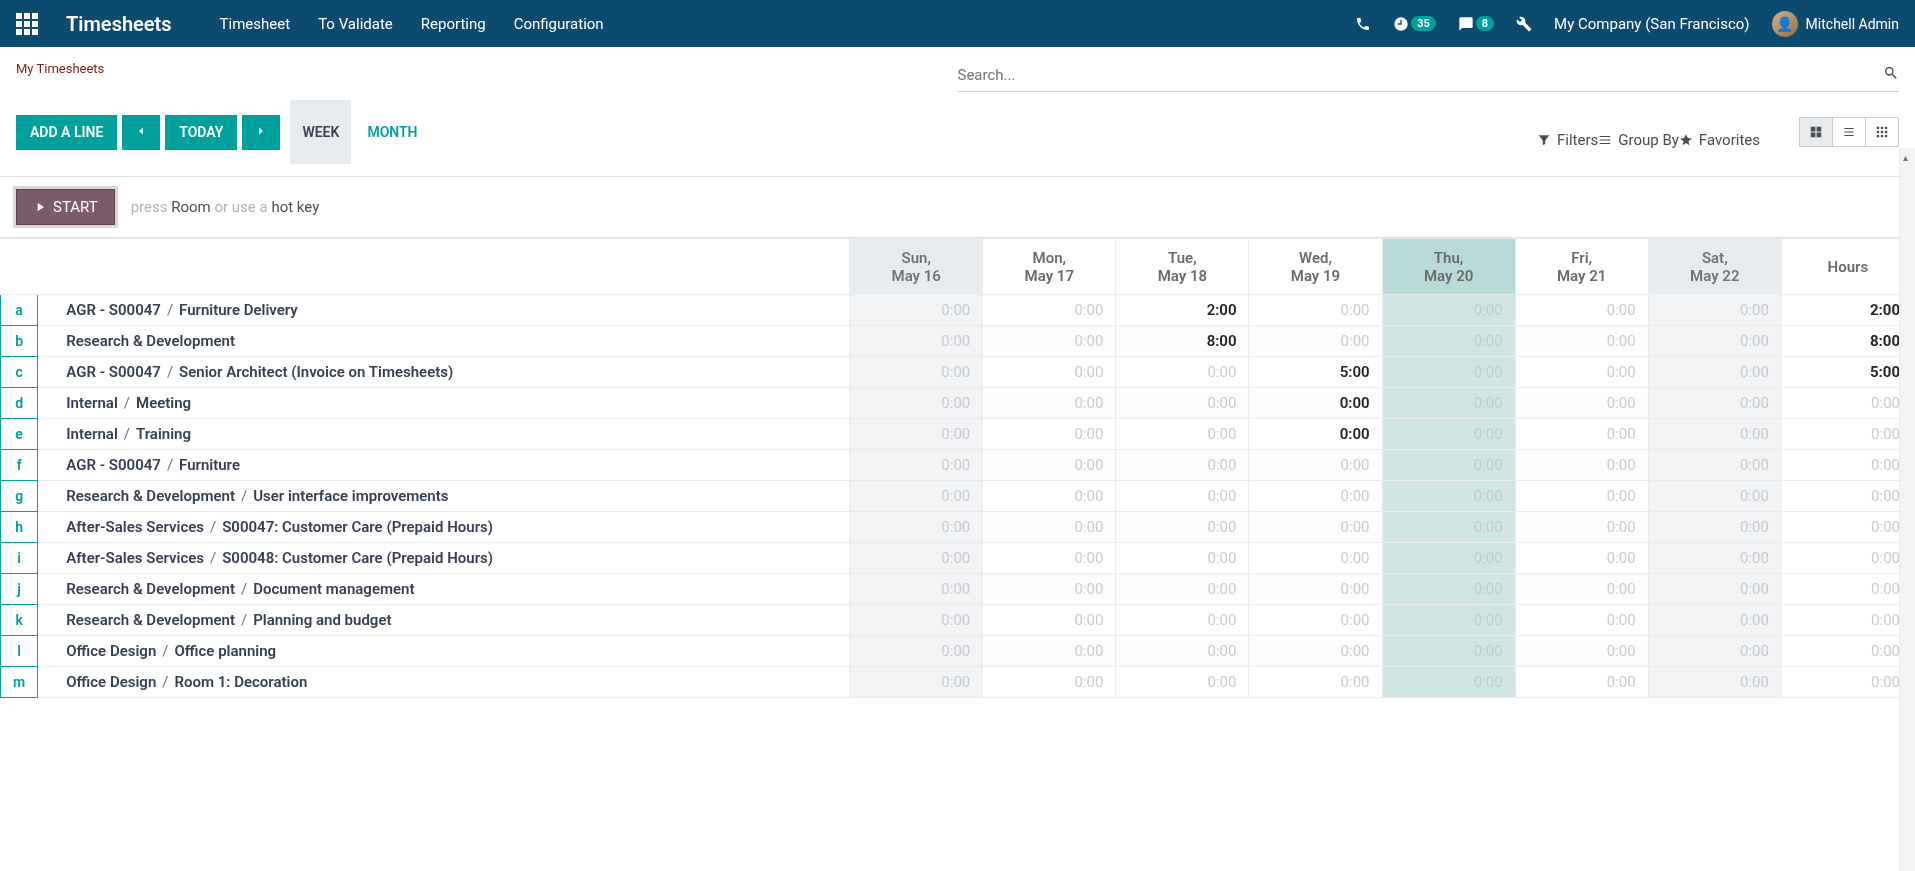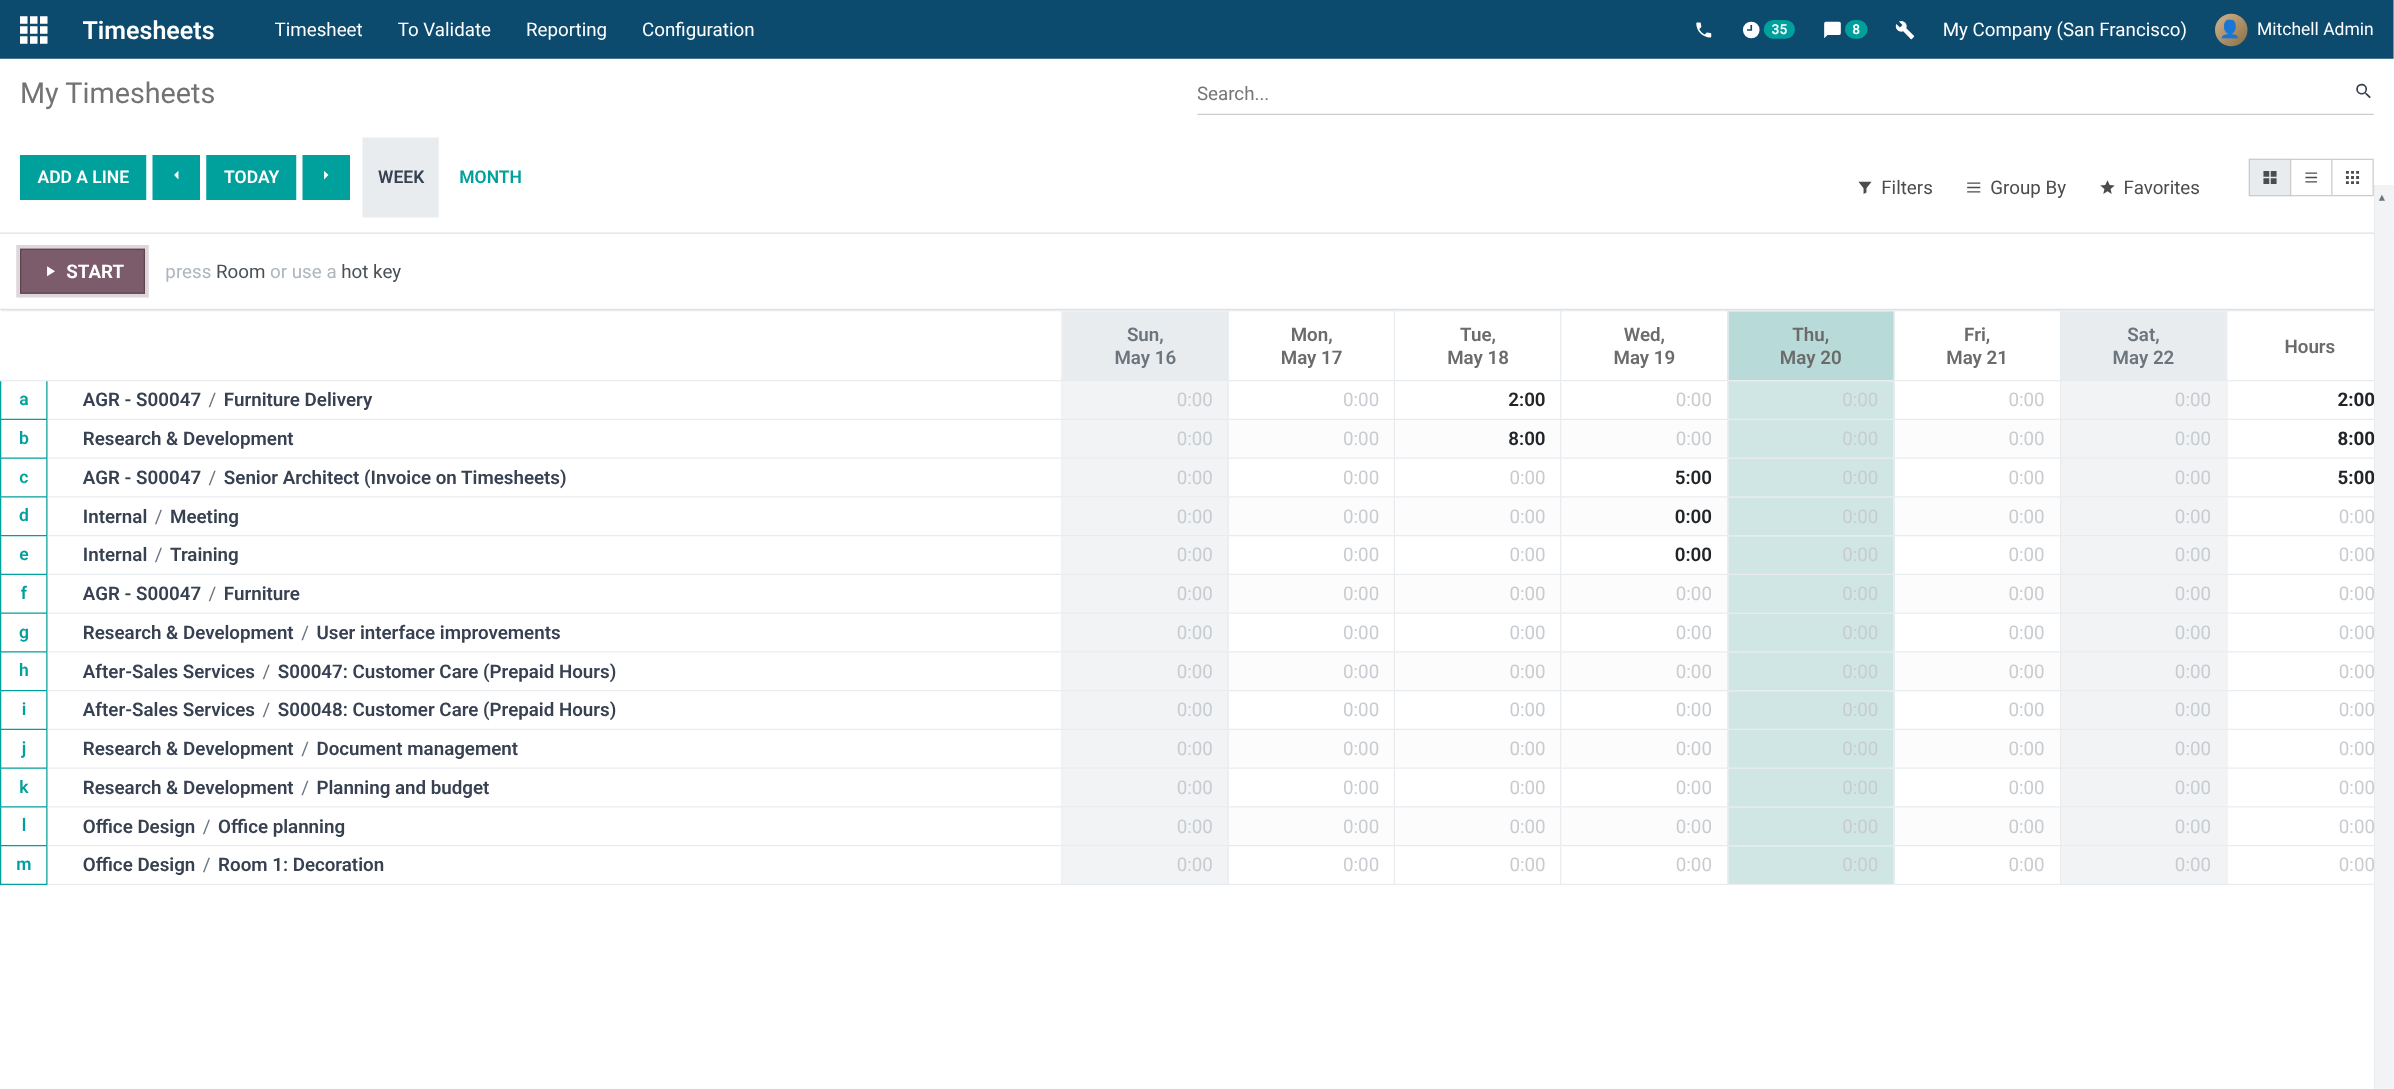--- a/index.html
+++ b/index.html
@@ -17,42 +17,42 @@
 .navbar .icon-wrap { position:relative; cursor:pointer; display:flex; align-items:center; }
 .navbar .badge { background:#00A09D; color:#fff; font-size:11px; font-weight:600; border-radius:10px; padding:1px 6px; margin-left:2px; }
 .navbar .user { display:flex; align-items:center; gap:8px; cursor:pointer; }
 .navbar .avatar { width:26px; height:26px; border-radius:50%; background:linear-gradient(135deg,#d2b48c,#8b6f47); display:flex; align-items:center; justify-content:center; font-size:14px; }
 
 
 .cp { padding:14px 16px 0 16px; }
 .cp-top { display:flex; align-items:flex-start; }
 .cp-left { flex:0 0 50%; }
 .cp-right { flex:1; }
-.breadcrumb { font-size:23px; color:#737373; font-weight:400; margin-bottom:14px; }
+.breadcrumb { font-size:13px; color:#7f1d1d; font-weight:400; margin-bottom:14px; }
 .search-box { border-bottom:1px solid #ccc; display:flex; align-items:center; padding:4px 0 6px 0; }
 .search-box input { border:none; outline:none; flex:1; font-size:15px; color:#666; background:transparent; }
 .search-box .search-icon { font-size:16px; color:#374151; cursor:pointer; }
 
 .cp-bottom { display:flex; align-items:center; margin-top:8px; padding-bottom:12px; }
 .btn-group { display:flex; gap:5px; margin-right:10px; }
 .btn { background:#00A09D; color:#fff; border:none; padding:9px 14px; font-size:14px; font-weight:600; cursor:pointer; }
 .btn.sq { padding:9px 12px; }
 .scale-group { display:flex; gap:4px; }
 .scale-btn { background:transparent; border:none; padding:24px 12px; font-size:14px; font-weight:600; color:#00A09D; cursor:pointer; }
 .scale-btn.active { background:#e9ecef; color:#374151; }
 .cp-bottom .spacer { flex:1; }
-.search-opts { display:flex; gap:26px; margin-right:40px;margin-top:16px; }
+.search-opts { display:flex; margin-right:40px;margin-top:16px; }
 .search-opt { display:flex; align-items:center; gap:6px; color:#4c4c4c; cursor:pointer; font-size:15px; }
 .view-switch { display:flex; gap:0px; }
 .view-btn { width:34px; height:30px; border:1px solid #ccc; background:#fff; display:flex; align-items:center; justify-content:center; cursor:pointer; color:#4c4c4c; margin-left:-1px; }
 .view-btn.active { background:#e9ecef; }
 
 
 .start-bar { border-top:1px solid #dee2e6; padding:12px 16px; display:flex; align-items:center; gap:16px; }
-.start-btn { background:#7C5B6A; color:#fff; border:1px solid #5d4450; padding:8px 16px; font-size:15px; font-weight:700; cursor:pointer; display:flex; align-items:center; gap:6px; box-shadow:0 0 0 3px rgba(124,91,106,0.25); }
+.start-btn { background:#7C5B6A; color:#fff; border:1px solid #5d4450; padding:8px 16px; font-size:15px; font-weight:400; cursor:pointer; display:flex; align-items:center; gap:6px; box-shadow:0 0 0 3px rgba(124,91,106,0.25); }
 .hint { color:#adb5bd; font-size:15px; }
 .hint .dark { color:#495057; }
 
 
 .grid-wrap { border-top:1px solid #dee2e6; overflow:auto; }
 table { border-collapse:collapse; width:100%; table-layout:fixed; }
 th,td { border:1px solid #e9ecef; }
 thead th { height:56px; text-align:center; font-weight:600; color:#6b6b6b; font-size:15px; padding:6px 4px; }
 thead th.label-col { border-left:none; }
 thead th.day.sunsat { background:#e9ecef; color:#6c757d;margin-left:12px; }

